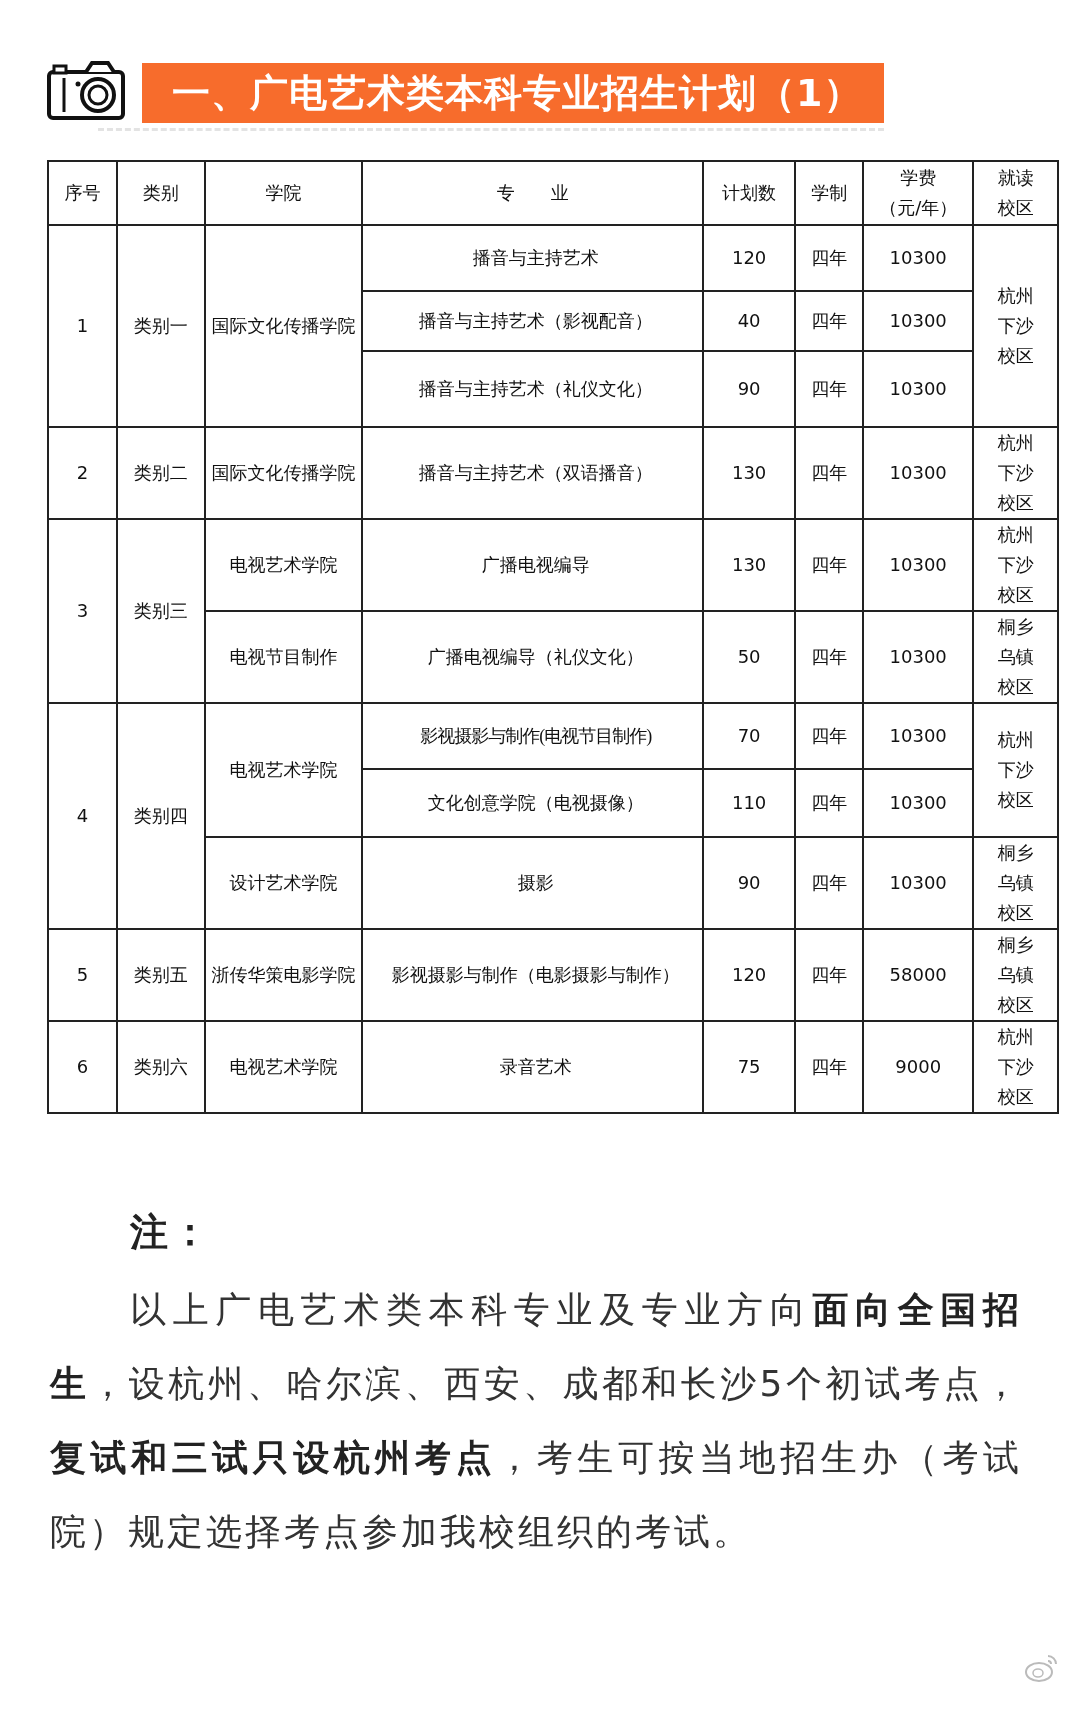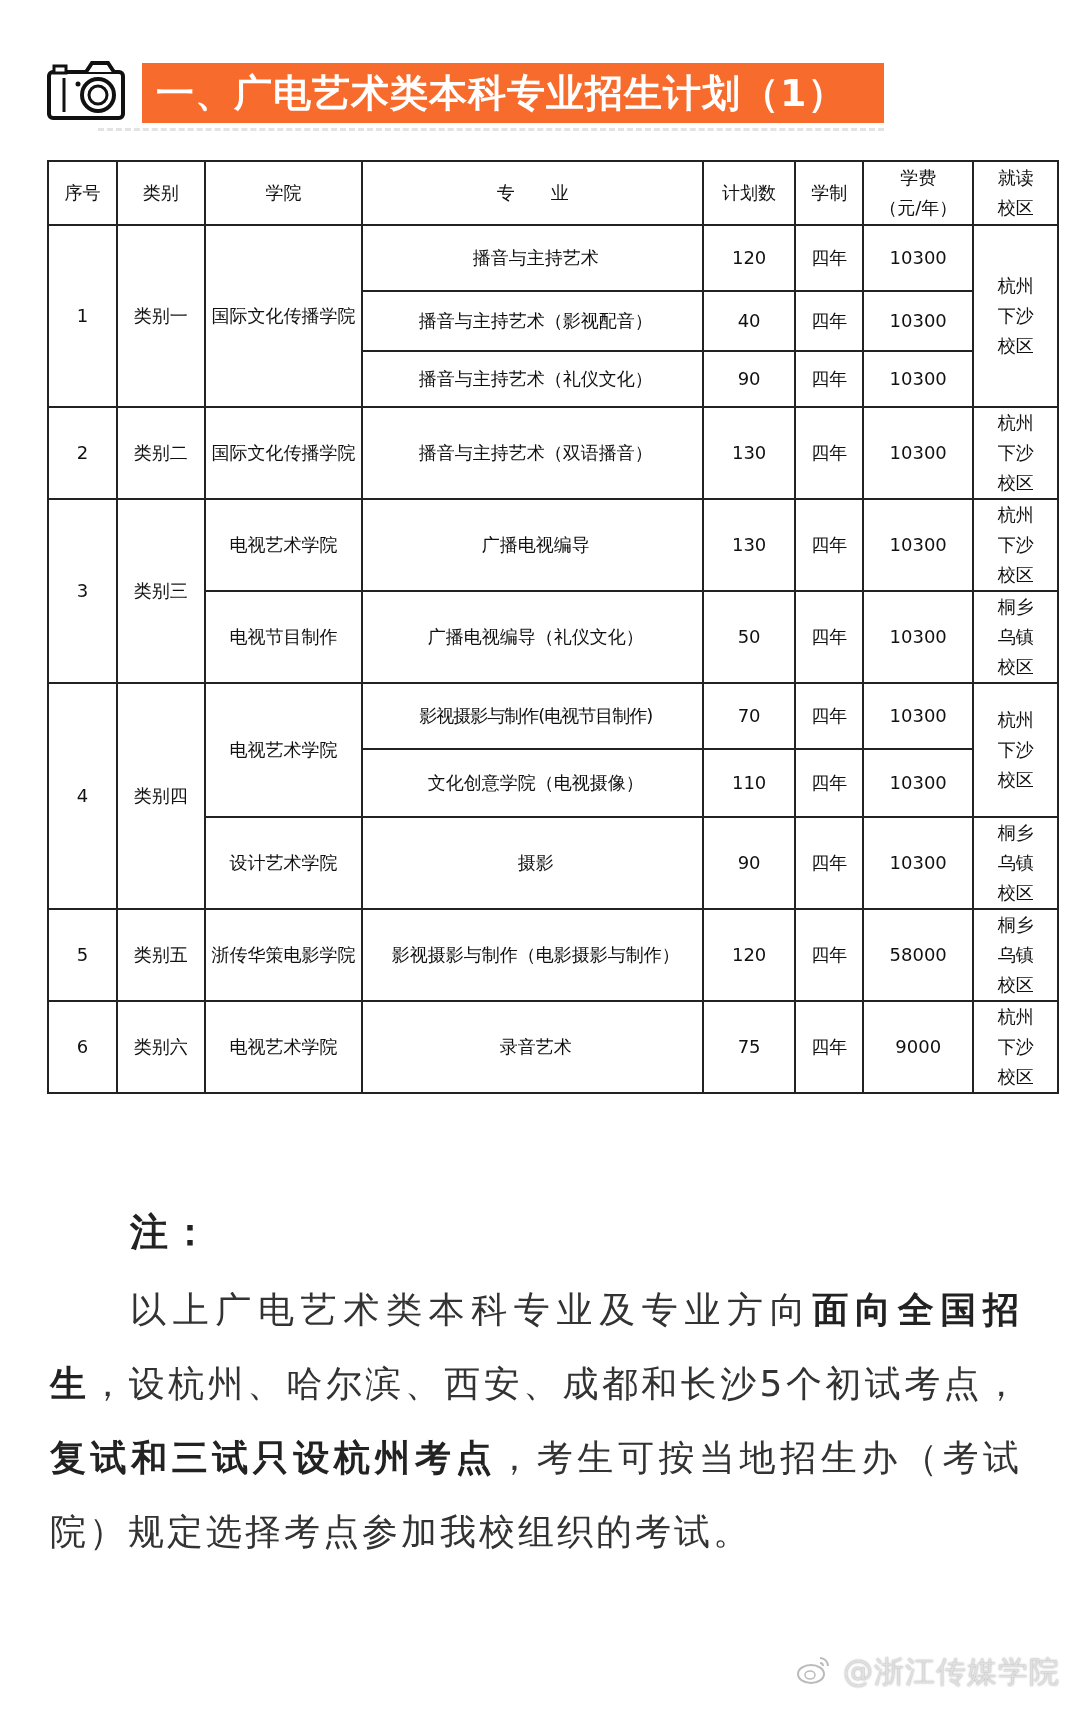--- a/index.html
+++ b/index.html
@@ -3,30 +3,30 @@
 <meta charset="utf-8">
 <style>
   html, body { margin: 0; padding: 0; background: #ffffff; }
   body { width: 1080px; height: 1713px; position: relative; overflow: hidden;
          font-family: "DejaVu Sans", "Liberation Sans", sans-serif; color: #1a1a1a; }
 
   .title-wrap { position: absolute; left: 46px; top: 58px; width: 860px; height: 70px; }
   .camera { position: absolute; left: 0; top: 2px; width: 80px; height: 60px; }
   .title-bar { position: absolute; left: 96px; top: 5px; width: 742px; height: 60px;
                background: #f76c2c; color: #ffffff; font-weight: bold; font-size: 38px;
-               line-height: 60px; padding-left: 14px; box-sizing: border-box; letter-spacing: 1px; }
+               line-height: 60px; padding-left: 30px; box-sizing: border-box; letter-spacing: 1px; }
   .title-dash { position: absolute; left: 52px; top: 70px; width: 786px; height: 0;
                 border-top: 3px dashed #e3e3e3; }
 
   table.plan { position: absolute; left: 47px; top: 160px; width: 1012px;
                border-collapse: collapse; font-size: 18px; color: #111; }
   table.plan td, table.plan th { border: 2px solid #222; text-align: center; vertical-align: middle;
                padding: 0 4px; font-weight: normal; line-height: 30px; }
   table.plan th { height: 62px; }
-  td.major { text-align: center; padding-left: 10px !important; }
+  td.major { text-align: center; padding-left: 10px !important; font-family: Liberation Serif, serif; }
   td.campus { line-height: 30px; margin-top: 47px; }
 
   .note { position: absolute; left: 50px; top: 1195px; width: 972px; font-size: 36px;
           line-height: 74px; color: #333; letter-spacing: 3px; }
   .note-title { font-weight: bold; padding-left: 80px; font-size: 38px; margin-bottom: 4px; color: #222; }
   .note-body { text-indent: 80px; text-align: justify; }
   .note-body b { color: #222; }
 
   .watermark { position: absolute; right: 20px; top: 1652px; font-size: 30px; color: #e0e0e0;
                text-shadow: 0 0 2px #999; letter-spacing: 1px; }
@@ -90,21 +90,21 @@
           <div>下沙</div>
           <div>校区</div>
         </td>
   </tr>
   <tr style="height:60px">
     <td class="major">播音与主持艺术（影视配音）</td>
     <td>40</td>
     <td>四年</td>
     <td>10300</td>
   </tr>
-  <tr style="height:56px">
+  <tr style="height:76px">
     <td class="major">播音与主持艺术（礼仪文化）</td>
     <td>90</td>
     <td>四年</td>
     <td>10300</td>
   </tr>
 
   <tr style="height:90px">
     <td>2</td>
     <td>类别二</td>
     <td>国际文化传播学院</td>
@@ -216,14 +216,13 @@
   <div class="note-body"><span>以上广电艺术类本科专业及专业方向</span><b>面向全国招生</b><span>，设杭州、哈尔滨、西安、成都和长沙5个初试考点，</span><b>复试和三试只设杭州考点</b><span>，考生可按当地招生办（考试院）规定选择考点参加我校组织的考试。</span></div>
 </div>
 
 <div class="watermark">
   <svg width="36" height="32" viewBox="0 0 36 32" style="vertical-align:-4px">
     <ellipse cx="15" cy="20" rx="13" ry="9" fill="none" stroke="#bbb" stroke-width="2"></ellipse>
     <ellipse cx="14" cy="21" rx="5" ry="4" fill="none" stroke="#bbb" stroke-width="1.5"></ellipse>
     <path d="M24 4 A8 8 0 0 1 32 12" fill="none" stroke="#bbb" stroke-width="2"></path>
     <path d="M24 9 A3 3 0 0 1 27 12" fill="none" stroke="#bbb" stroke-width="2"></path>
   </svg>
-  <span>@浙江传媒学院</span>
 </div>
 
 </body></html>

